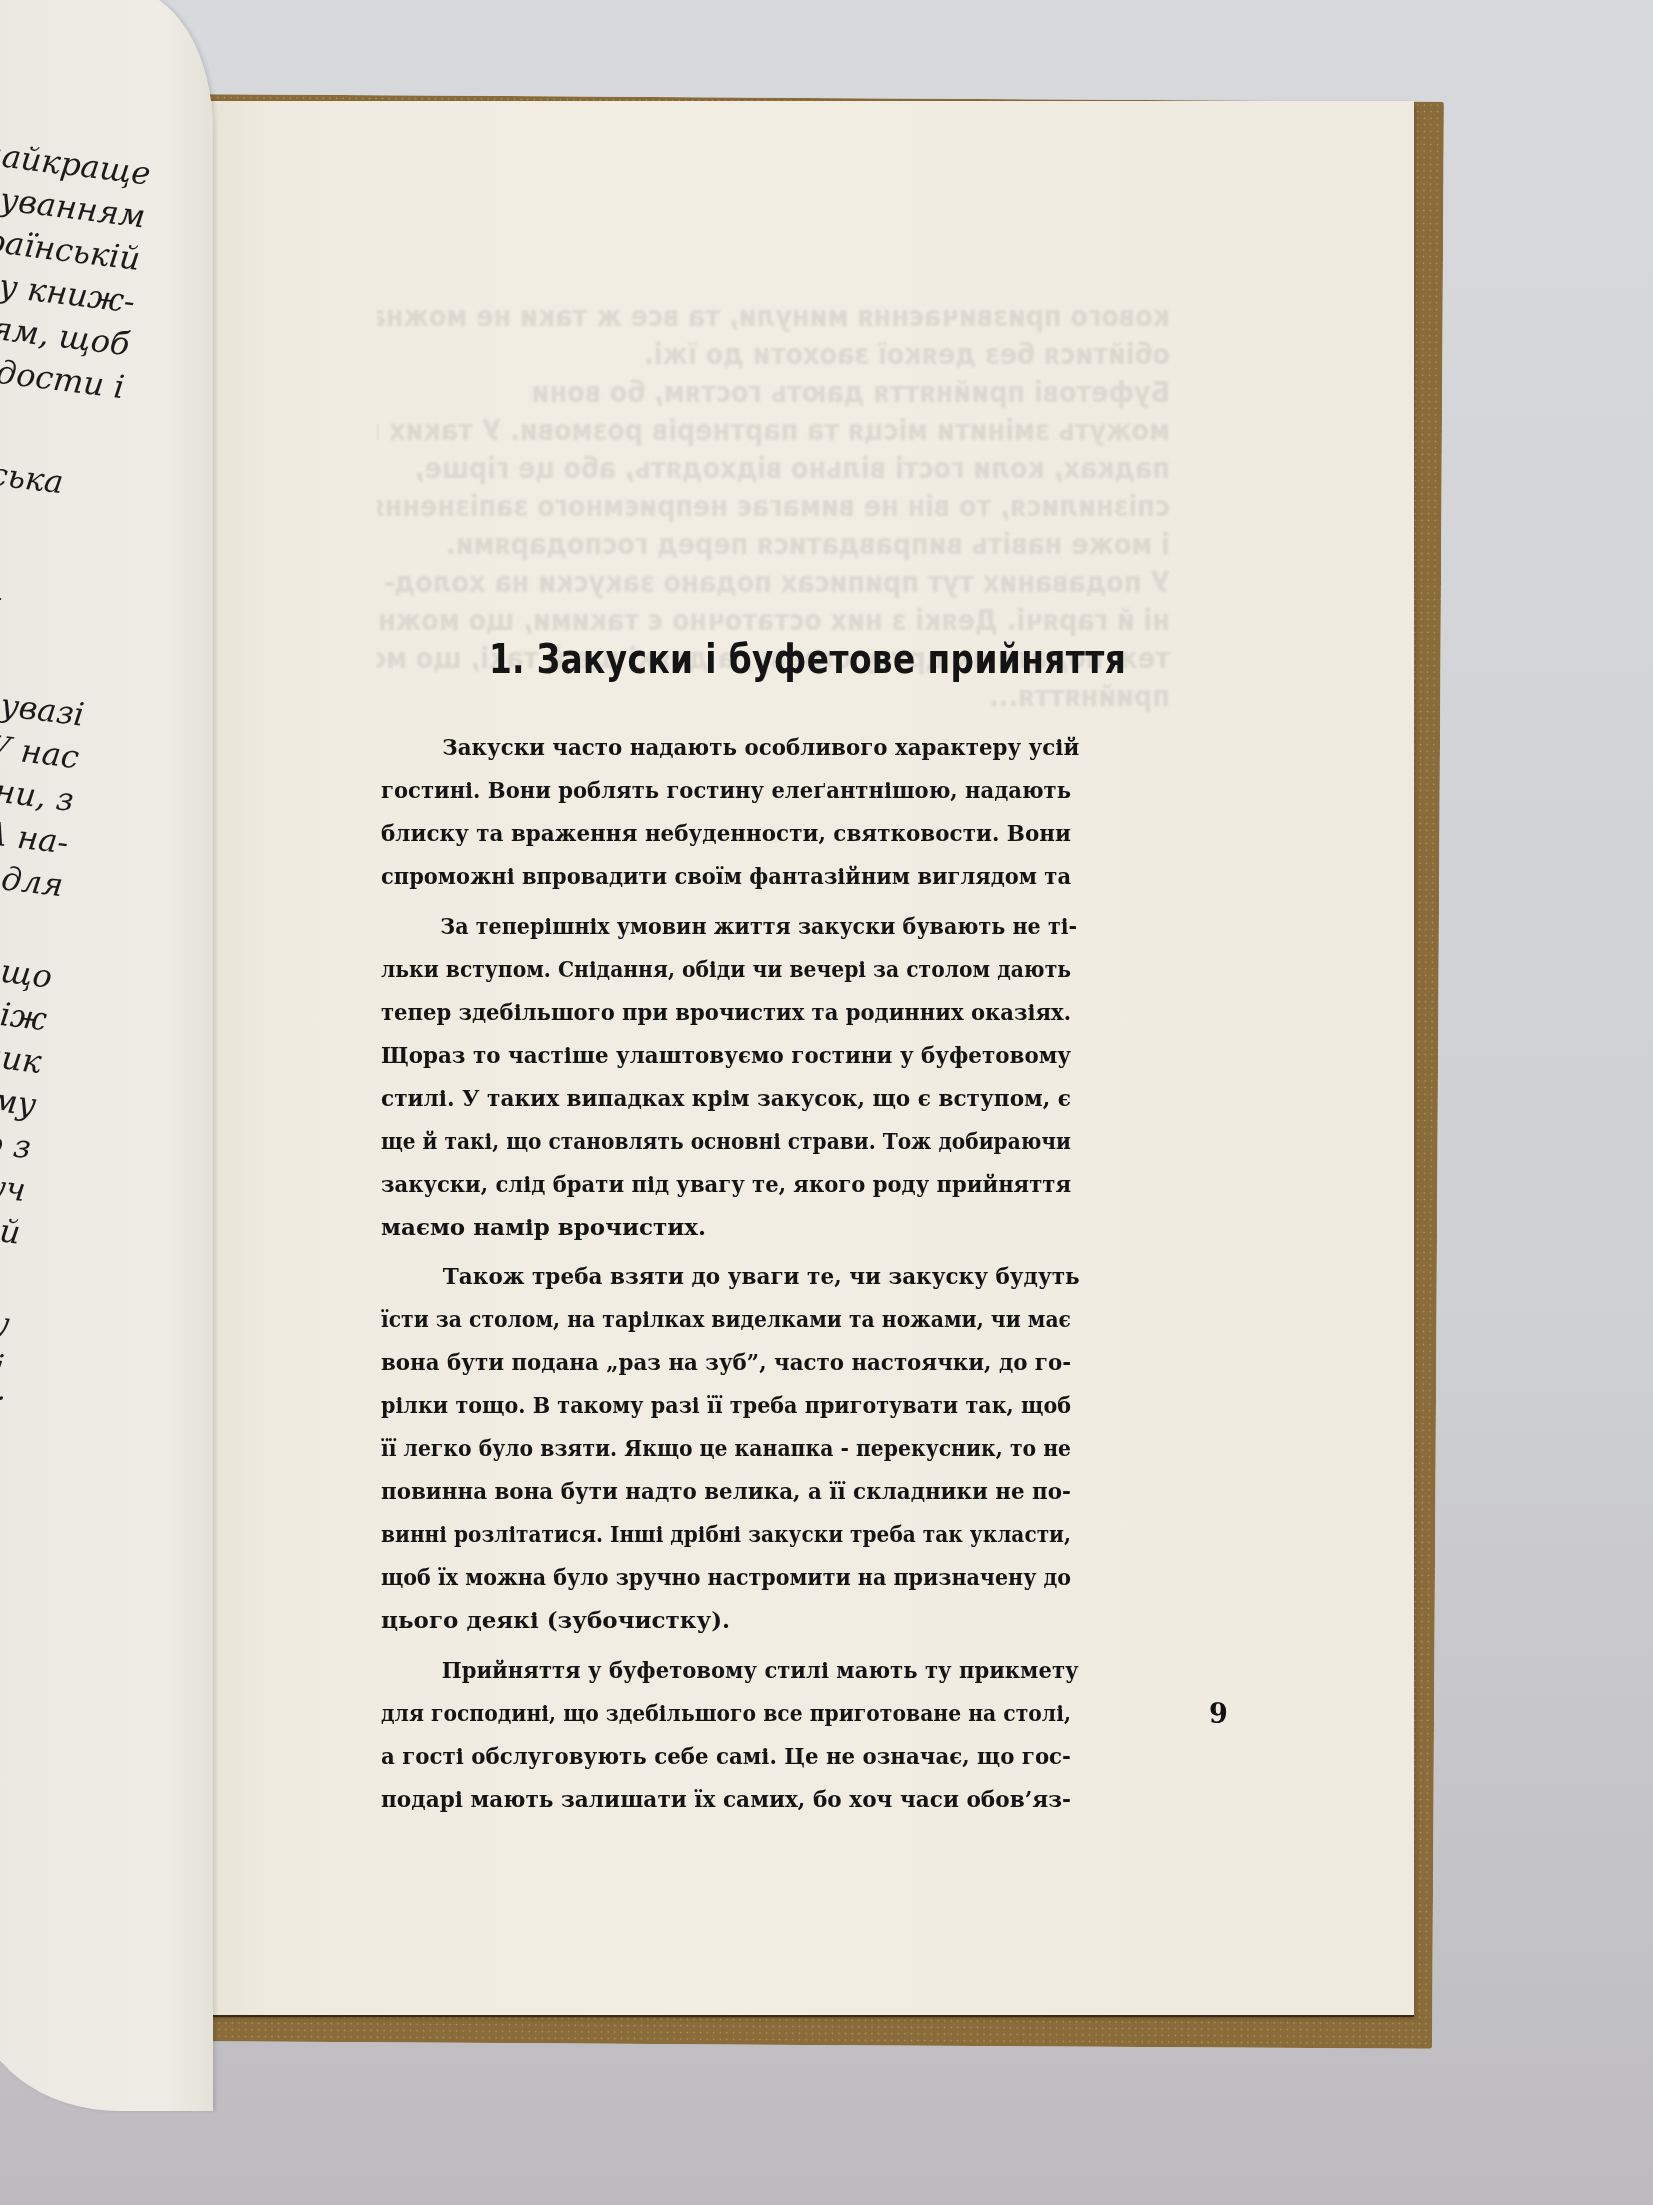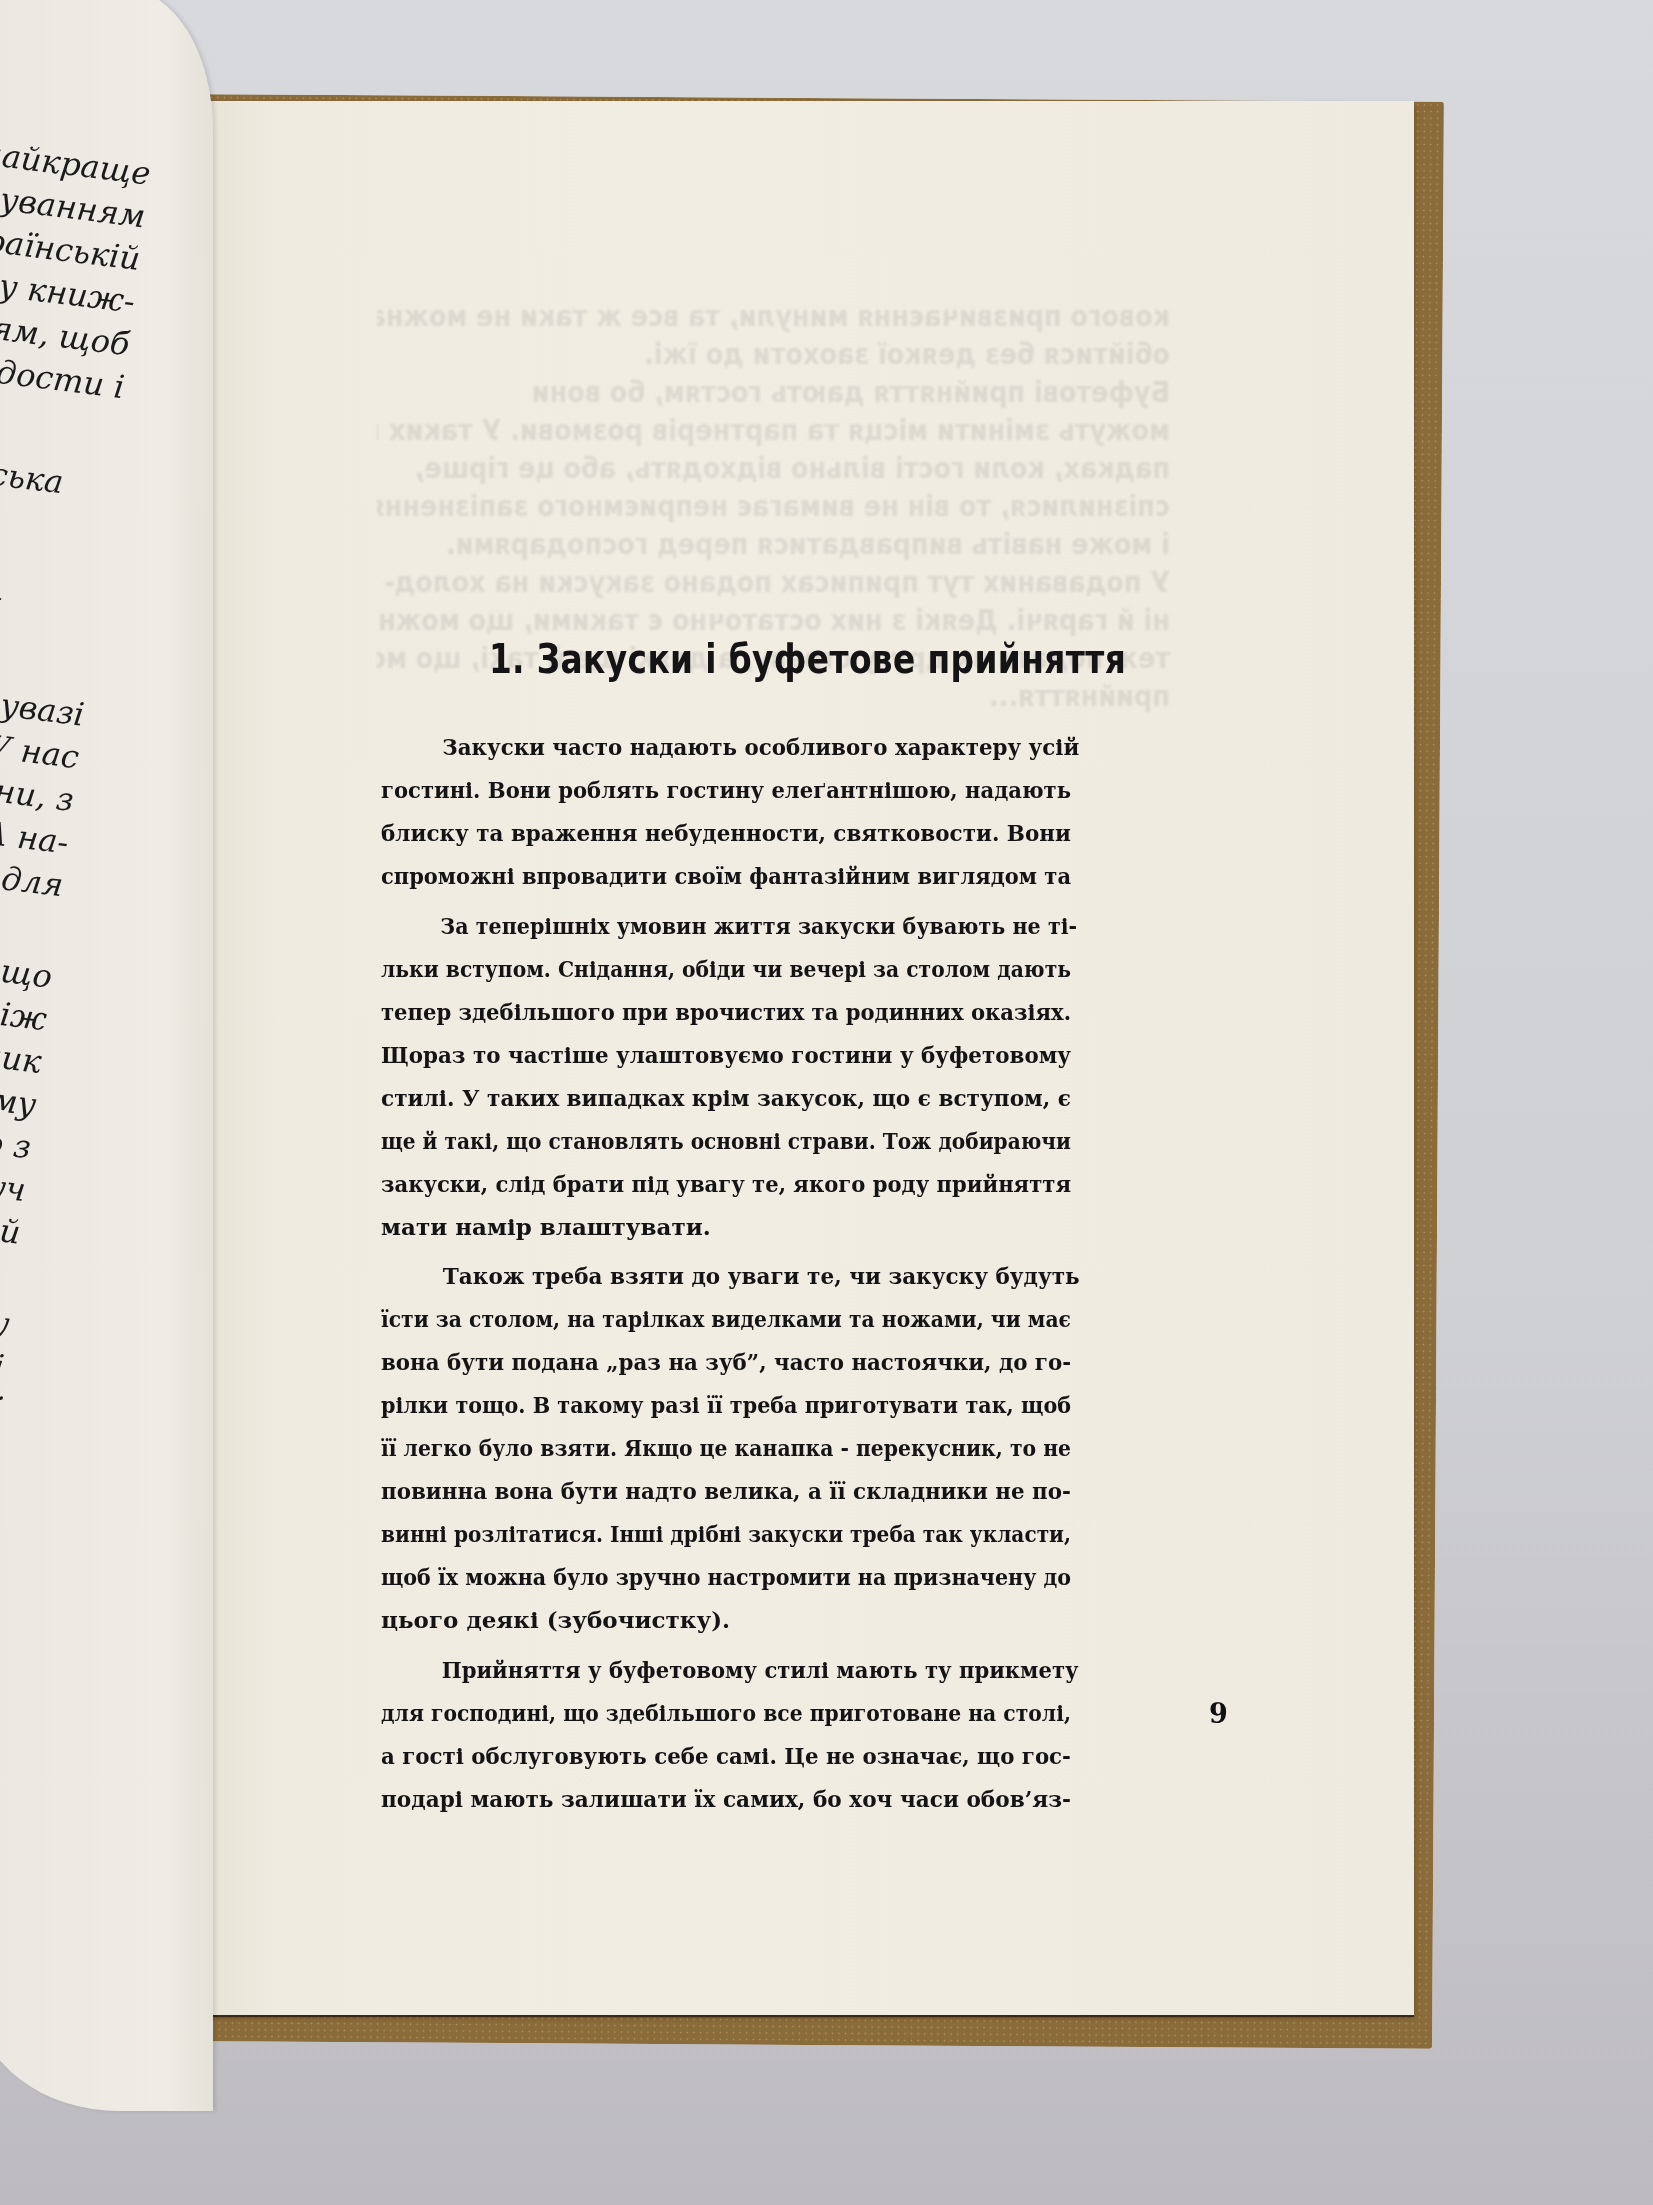--- a/index.html
+++ b/index.html
@@ -104,21 +104,21 @@
   </div>
 
   <div class="para">
     <span class="ln indent" style="transform: scaleX(0.8978); width: 877px; text-align-last: left;">За теперішніх умовин життя закуски бувають не ті-</span>
     <span class="ln" style="transform: scaleX(0.8818); width: 968px; text-align-last: left;">льки вступом. Снідання, обіди чи вечері за столом дають</span>
     <span class="ln" style="transform: scaleX(0.9185); width: 929px; text-align-last: left;">тепер здебільшого при врочистих та родинних оказіях.</span>
     <span class="ln" style="transform: scaleX(0.9311); width: 916px; text-align-last: left;">Щораз то частіше улаштовуємо гостини у буфетовому</span>
     <span class="ln" style="transform: scaleX(0.9394); width: 908px; text-align-last: left;">стилі. У таких випадках крім закусок, що є вступом, є</span>
     <span class="ln" style="transform: scaleX(0.8753); width: 975px; text-align-last: left;">ще й такі, що становлять основні страви. Тож добираючи</span>
     <span class="ln" style="transform: scaleX(0.9188); width: 929px; text-align-last: left;">закуски, слід брати під увагу те, якого роду прийняття</span>
-    <span class="ln last">мати намір влаштувати.</span>
+    <span class="ln last">маємо намір врочистих.</span>
   </div>
 
   <div class="para">
     <span class="ln indent" style="transform: scaleX(0.9368); width: 841px; text-align-last: left;">Також треба взяти до уваги те, чи закуску будуть</span>
     <span class="ln" style="transform: scaleX(0.8834); width: 966px; text-align-last: left;">їсти за столом, на тарілках виделками та ножами, чи має</span>
     <span class="ln" style="transform: scaleX(0.9286); width: 919px; text-align-last: left;">вона бути подана „раз на зуб”, часто настоячки, до го-</span>
     <span class="ln" style="transform: scaleX(0.8998); width: 948px; text-align-last: left;">рілки тощо. В такому разі її треба приготувати так, щоб</span>
     <span class="ln" style="transform: scaleX(0.8846); width: 965px; text-align-last: left;">її легко було взяти. Якщо це канапка - перекусник, то не</span>
     <span class="ln" style="transform: scaleX(0.9317); width: 916px; text-align-last: left;">повинна вона бути надто велика, а її складники не по-</span>
     <span class="ln" style="transform: scaleX(0.874); width: 976px; text-align-last: left;">винні розлітатися. Інші дрібні закуски треба так укласти,</span>

